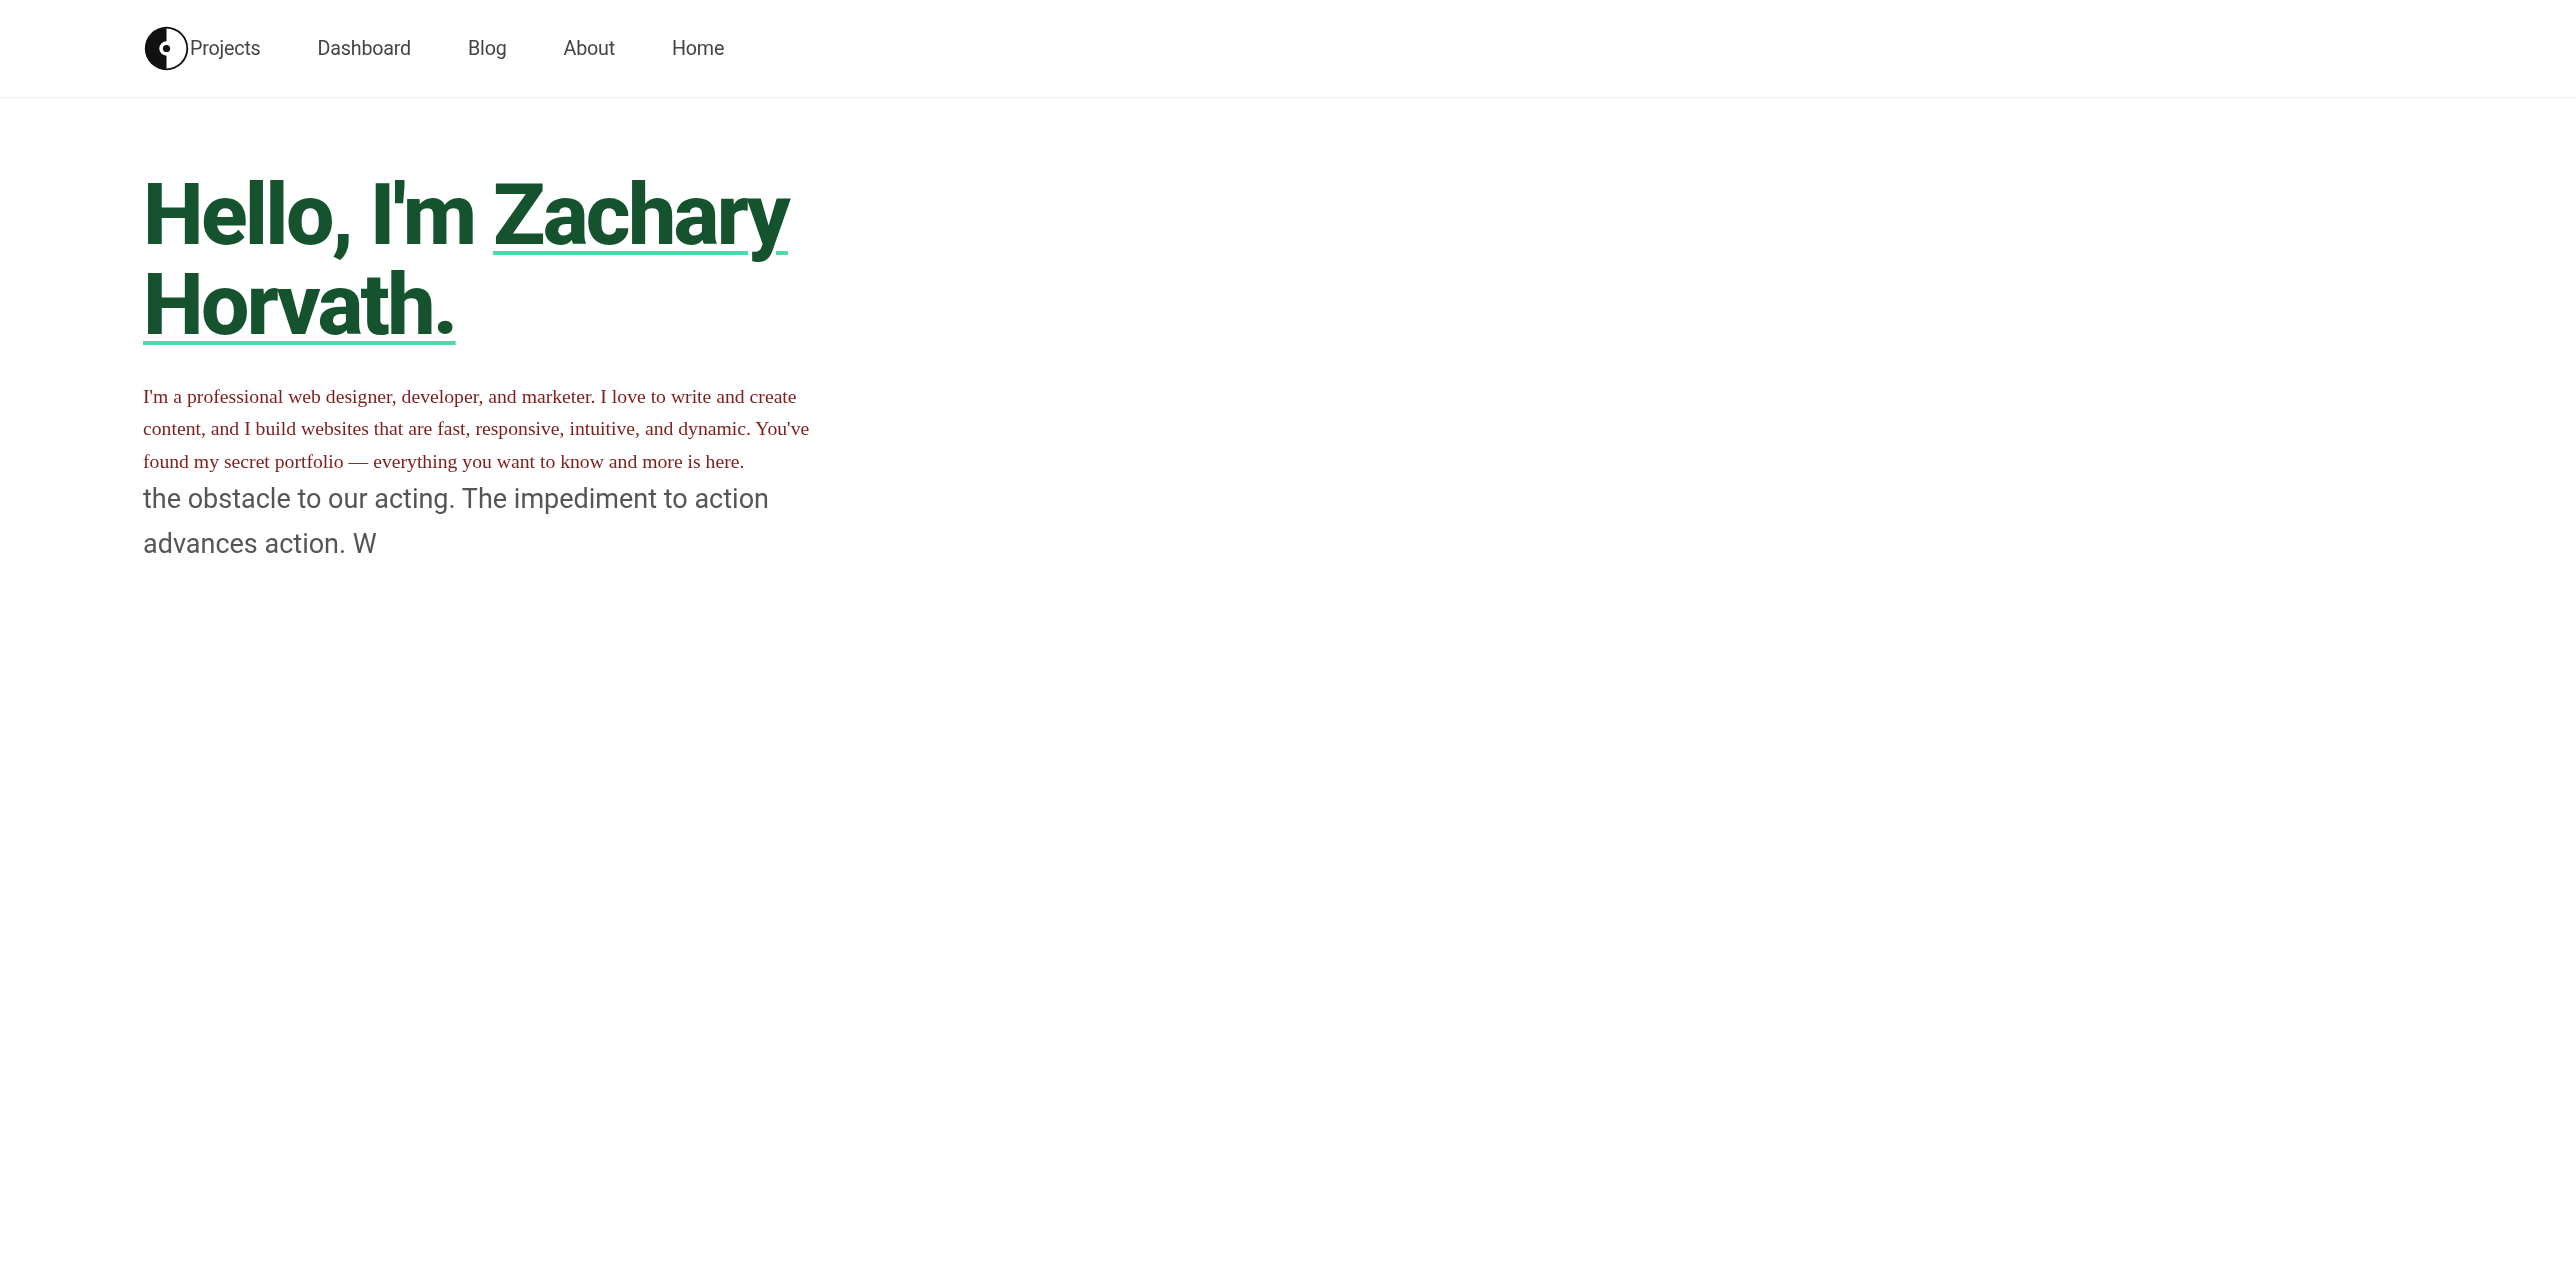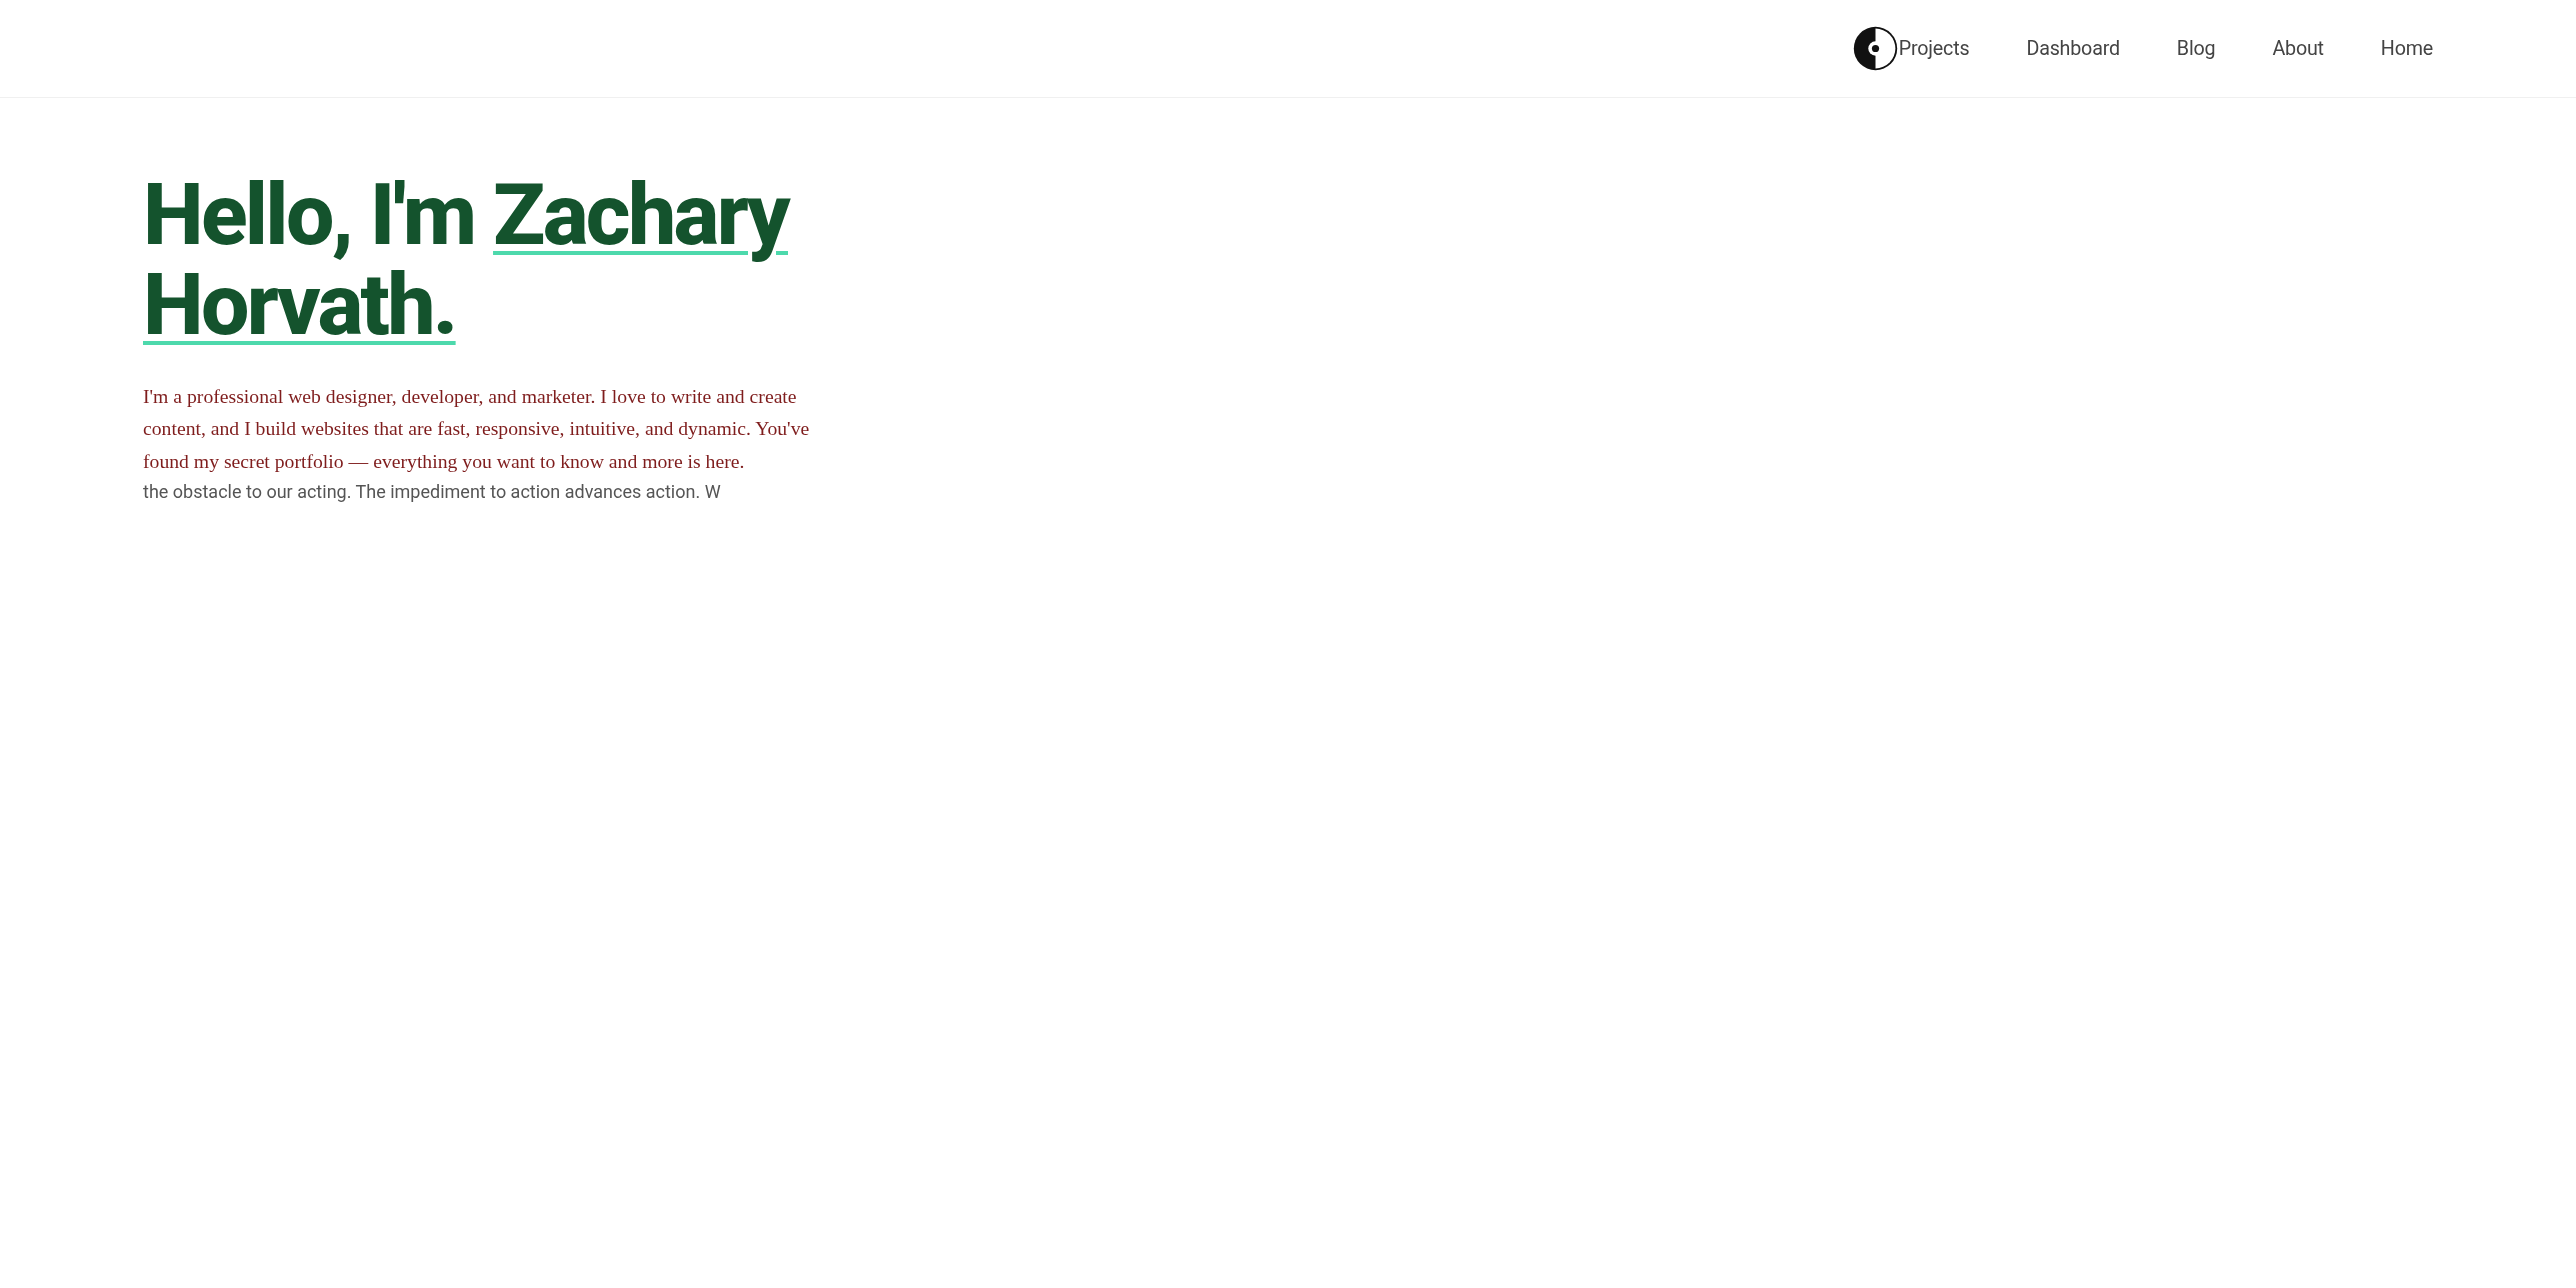--- a/index.html
+++ b/index.html
@@ -12,21 +12,21 @@
       font-family: -apple-system, BlinkMacSystemFont, 'Segoe UI', Roboto, Helvetica, Arial, sans-serif;
       background-color: #ffffff;
       color: #1a1a1a;
       min-height: 100vh;
     }
 
     header {
       display: flex;
       align-items: center;
       padding: 25px 143px;
-      justify-content: flex-end;
+      justify-content: flex-start;
       border-bottom: 0.9px solid #f0f0f0;
     }
 
     .logo-area {
       display: flex;
       align-items: center;
     }
 
     .logo-icon {
       width: 47px;
@@ -82,21 +82,21 @@
     .hero-description {
       font-size: 19.7px;
       line-height: 1.65;
       color: #7f1d1d;
       max-width: 698px;
       font-weight: 400;
       font-family: Liberation Serif, serif;
     }
 
     .hero-quote {
-      font-size: 18px;
+      font-size: 27px;
       line-height: 1.65;
       color: #555;
       max-width: 698px;
       margin-bottom: 54px;
       font-weight: 400;
     }
 
     .services-section {
       margin-top: 18px;
     }

